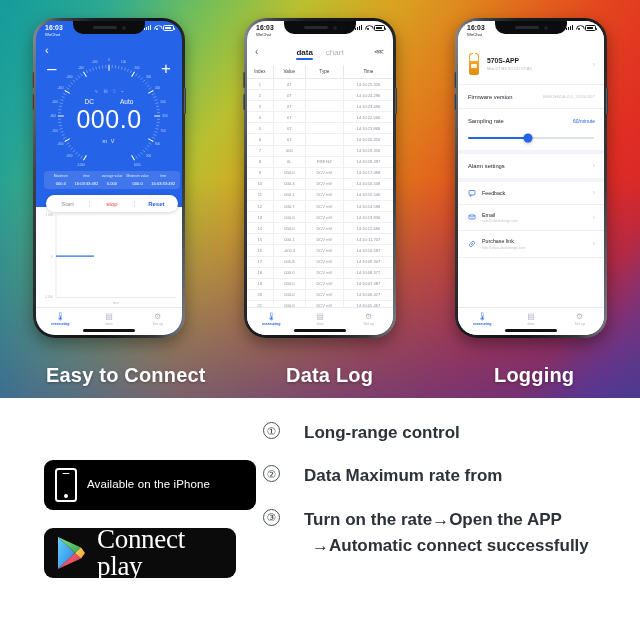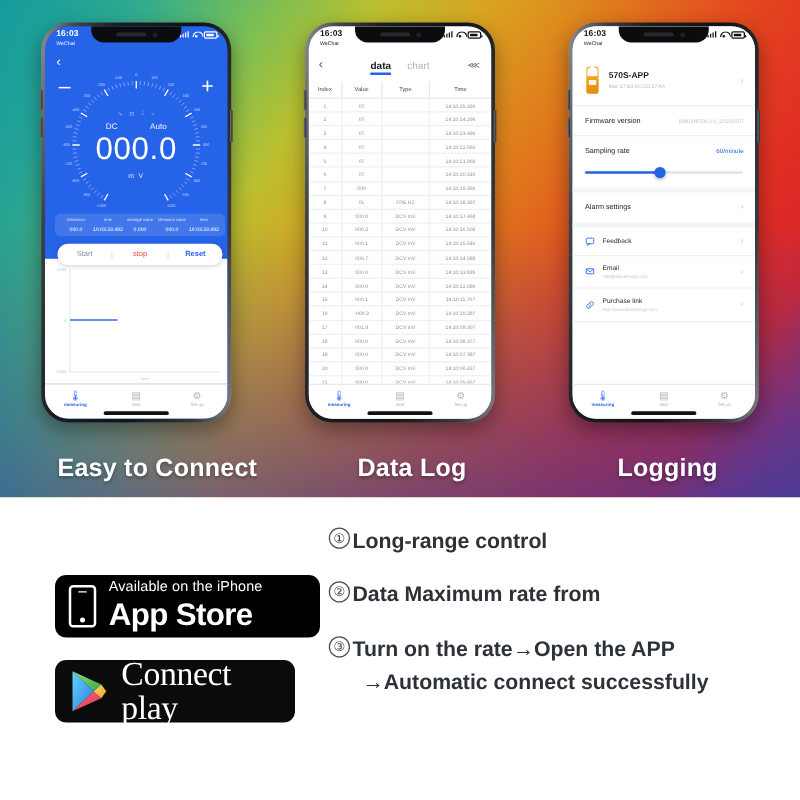--- a/index.html
+++ b/index.html
@@ -314,21 +314,21 @@
     letter-spacing: -.3px; line-height: 1;
   }
 
   .features { position: absolute; left: 263px; top: 22px; width: 372px; }
   .feat { display: flex; margin-bottom: 17px; }
   .feat-num {
     width: 17px; height: 17px; border: 1.4px solid #4a4f58; border-radius: 50%;
     font-size: 10.5px; color: #3c4149; display: flex; align-items: center;
     justify-content: center; flex: 0 0 auto; margin-top: 2px;
   }
-  .feat-body { margin-left: 2px; }
+  .feat-body { margin-left: 24px; }
   .feat-line {
     font-size: 17px; font-weight: bold; color: #2d3138; line-height: 1.55;
     white-space: nowrap;
   }
   .feat-line.ind { margin-left: 8px; }
 </style>
 </head>
 <body>
 
 <div class="hero">
@@ -875,21 +875,20 @@
     <span class="cap c3">Logging</span>
   </div>
 </div>
 
 <div class="bottom">
   <div class="badges">
     <div class="badge-as">
       <span class="as-phone"></span>
       <span class="as-txt">
         <span class="as-t1" style="display:block">Available on the iPhone</span>
-        <span class="as-t2" style="display:block">App Store</span>
       </span>
     </div>
     <div class="badge-gp">
       <span class="gp-tri">
         <svg viewBox="0 0 30 34">
           <defs>
             <linearGradient id="gpa" x1="0" y1="0" x2="1" y2="1">
               <stop offset="0" stop-color="#63d1ff"></stop>
                 <stop offset="1" stop-color="#2a7fe0"></stop>
             </linearGradient>

